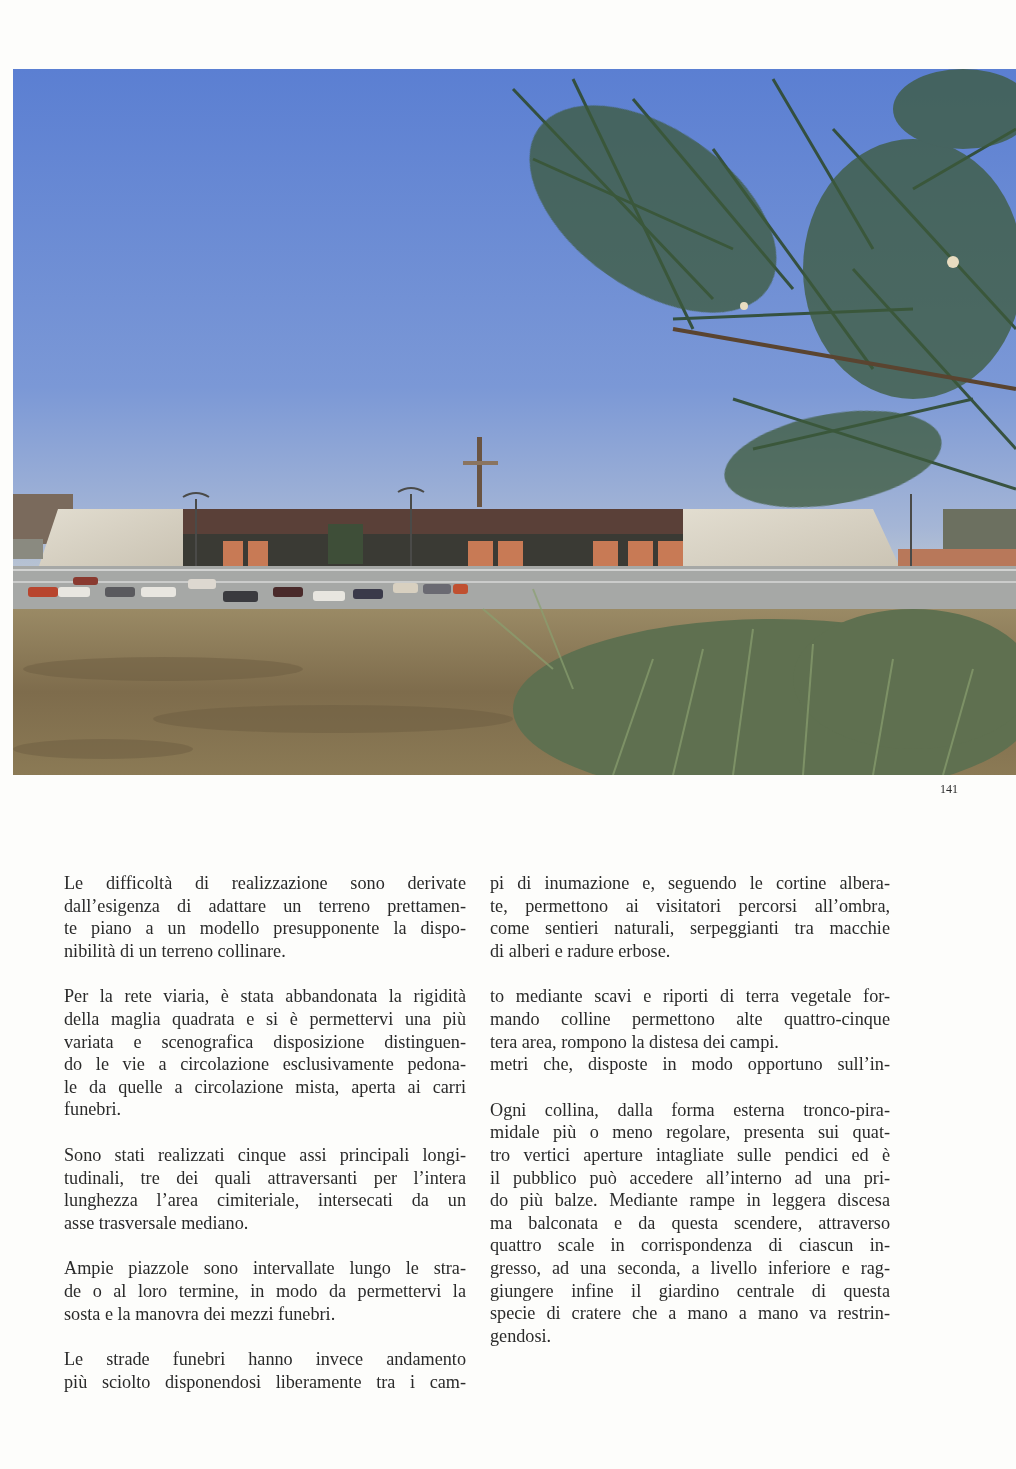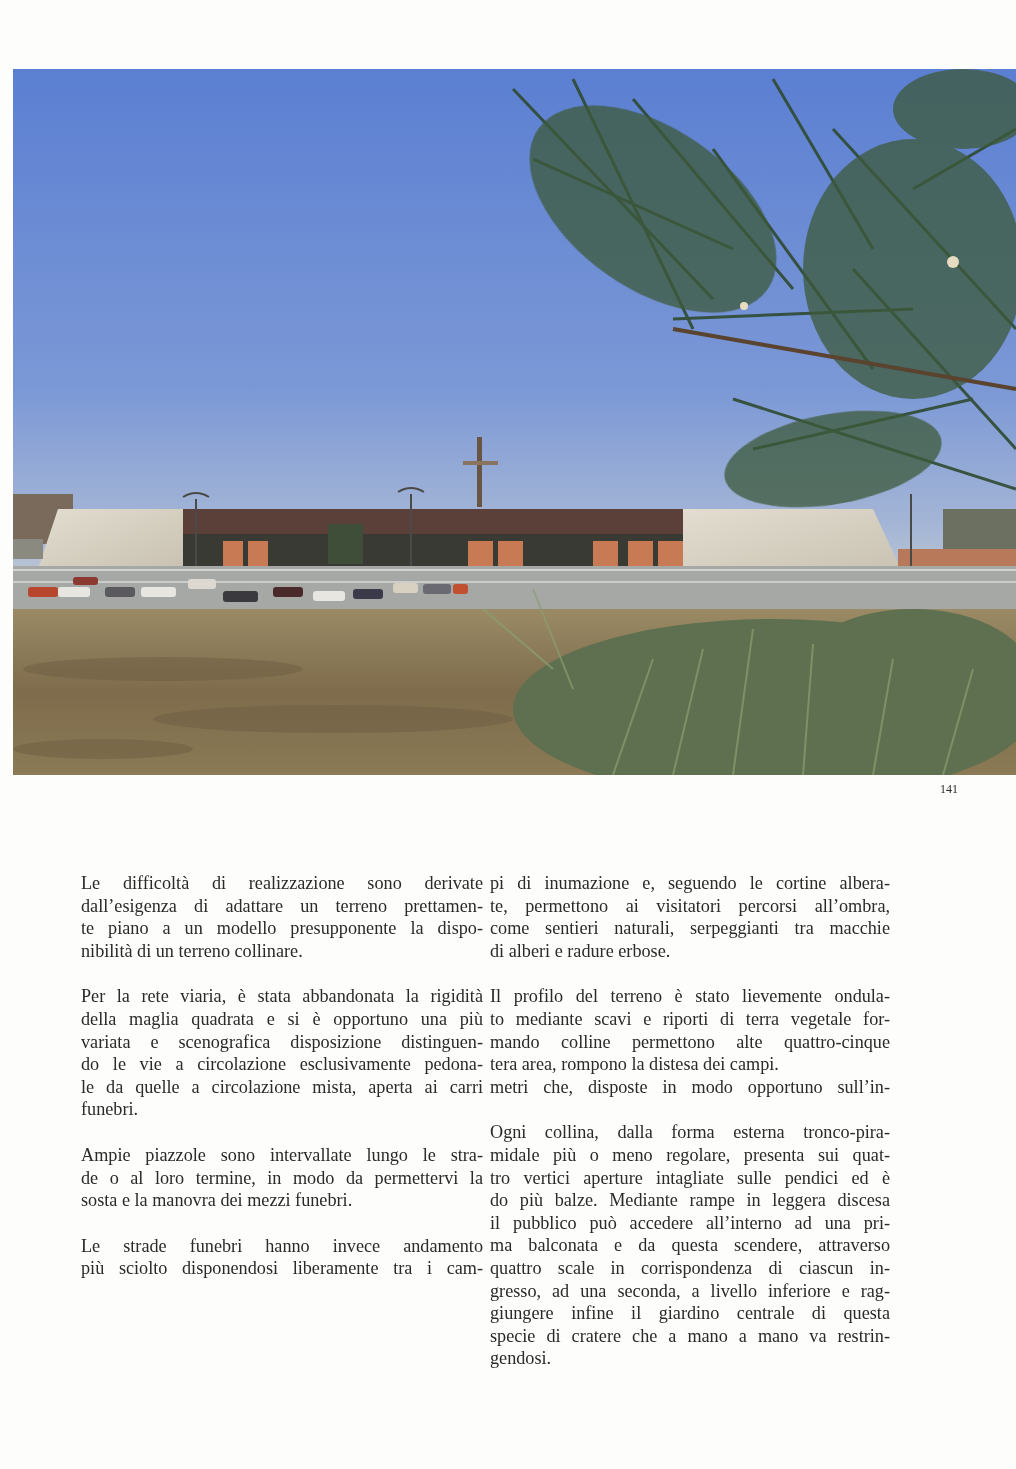--- a/index.html
+++ b/index.html
@@ -34,21 +34,21 @@
     }
     .col {
       position: absolute;
       top: 872px;
       width: 402px;
       font-size: 18.2px;
       line-height: 22.6px;
       text-align: justify;
       hyphens: manual;
     }
-    .col-left { left: 81px; }
+    .col-left { left: 64px; }
     .col-right { left: 490px; width: 400px; }
     .col p {
       margin: 0 0 23px 0;
     }
     .col p span.line {
       display: block;
       text-align: justify;
       text-align-last: justify;
       white-space: nowrap;
     }
@@ -190,57 +190,62 @@
 
 <div class="col col-left">
   <p>
     <span class="line">Le difficoltà di realizzazione sono derivate</span>
     <span class="line">dall’esigenza di adattare un terreno prettamen-</span>
     <span class="line">te piano a un modello presupponente la dispo-</span>
     <span class="line last">nibilità di un terreno collinare.</span>
   </p>
   <p>
     <span class="line">Per la rete viaria, è stata abbandonata la rigidità</span>
-    <span class="line">della maglia quadrata e si è opportuno una più</span>
+    <span class="line">della maglia quadrata e si è permettervi una più</span>
     <span class="line">variata e scenografica disposizione distinguen-</span>
     <span class="line">do le vie a circolazione esclusivamente pedona-</span>
     <span class="line">le da quelle a circolazione mista, aperta ai carri</span>
     <span class="line last">funebri.</span>
   </p>
   <p>
+    <span class="line">Sono stati realizzati cinque assi principali longi-</span>
+    <span class="line">tudinali, tre dei quali attraversanti per l’intera</span>
+    <span class="line">lunghezza l’area cimiteriale, intersecati da un</span>
+    <span class="line last">asse trasversale mediano.</span>
+  </p>
+  <p>
     <span class="line">Ampie piazzole sono intervallate lungo le stra-</span>
     <span class="line">de o al loro termine, in modo da permettervi la</span>
     <span class="line last">sosta e la manovra dei mezzi funebri.</span>
   </p>
   <p>
     <span class="line">Le strade funebri hanno invece andamento</span>
     <span class="line">più sciolto disponendosi liberamente tra i cam-</span>
   </p>
 </div>
 
 <div class="col col-right">
   <p>
     <span class="line">pi di inumazione e, seguendo le cortine albera-</span>
     <span class="line">te, permettono ai visitatori percorsi all’ombra,</span>
     <span class="line">come sentieri naturali, serpeggianti tra macchie</span>
     <span class="line last">di alberi e radure erbose.</span>
   </p>
   <p>
-    <span class="line">Il profilo del terreno è stato lievemente ondula-</span>
     <span class="line">to mediante scavi e riporti di terra vegetale for-</span>
     <span class="line">mando colline permettono alte quattro-cinque</span>
     <span class="line last">tera area, rompono la distesa dei campi.</span>
     <span class="line">metri che, disposte in modo opportuno sull’in-</span>
   </p>
   <p>
     <span class="line">Ogni collina, dalla forma esterna tronco-pira-</span>
     <span class="line">midale più o meno regolare, presenta sui quat-</span>
     <span class="line">tro vertici aperture intagliate sulle pendici ed è</span>
+    <span class="line">il pubblico può accedere all’interno ad una pri-</span>
     <span class="line">do più balze. Mediante rampe in leggera discesa</span>
-    <span class="line">il pubblico può accedere all’interno ad una pri-</span>
     <span class="line">ma balconata e da questa scendere, attraverso</span>
     <span class="line">quattro scale in corrispondenza di ciascun in-</span>
     <span class="line">gresso, ad una seconda, a livello inferiore e rag-</span>
     <span class="line">giungere infine il giardino centrale di questa</span>
     <span class="line">specie di cratere che a mano a mano va restrin-</span>
     <span class="line last">gendosi.</span>
   </p>
 </div>
 
 </body></html>

